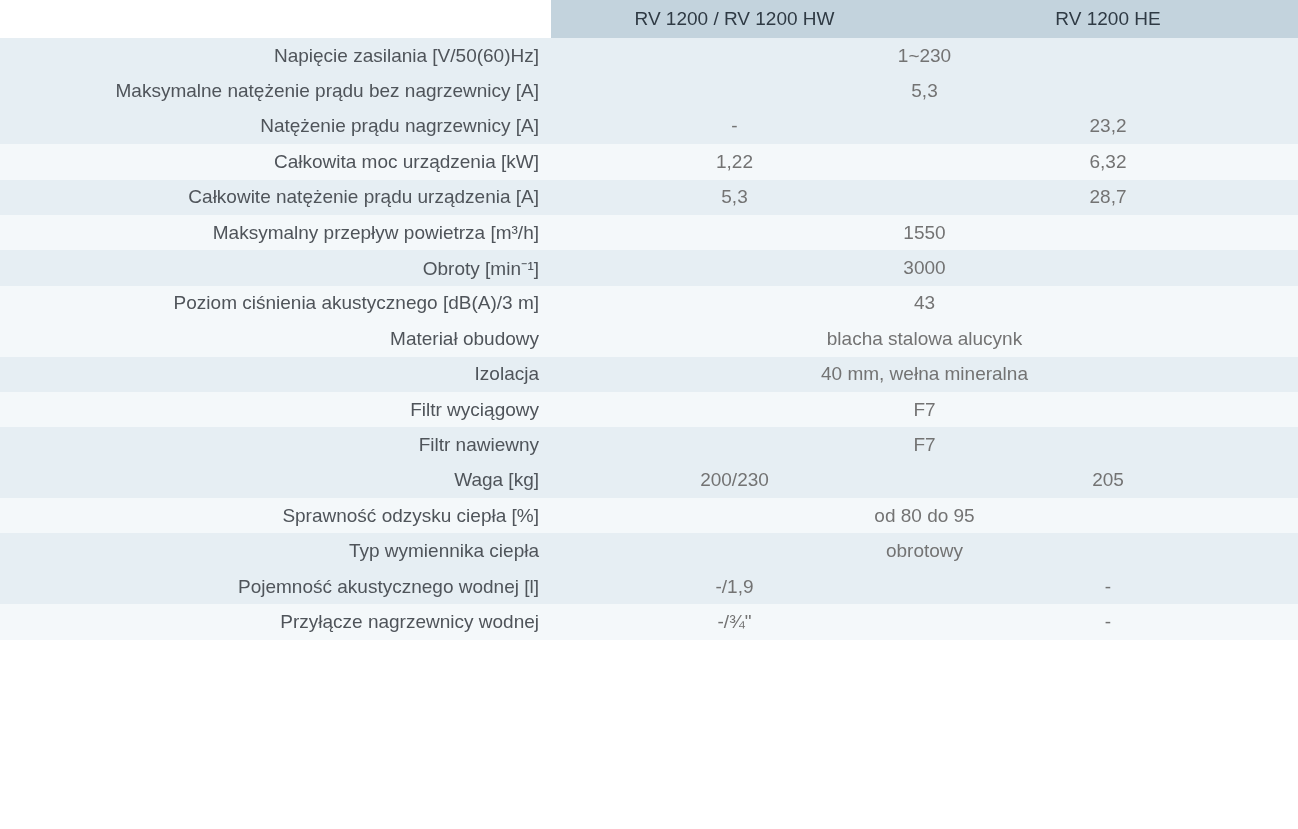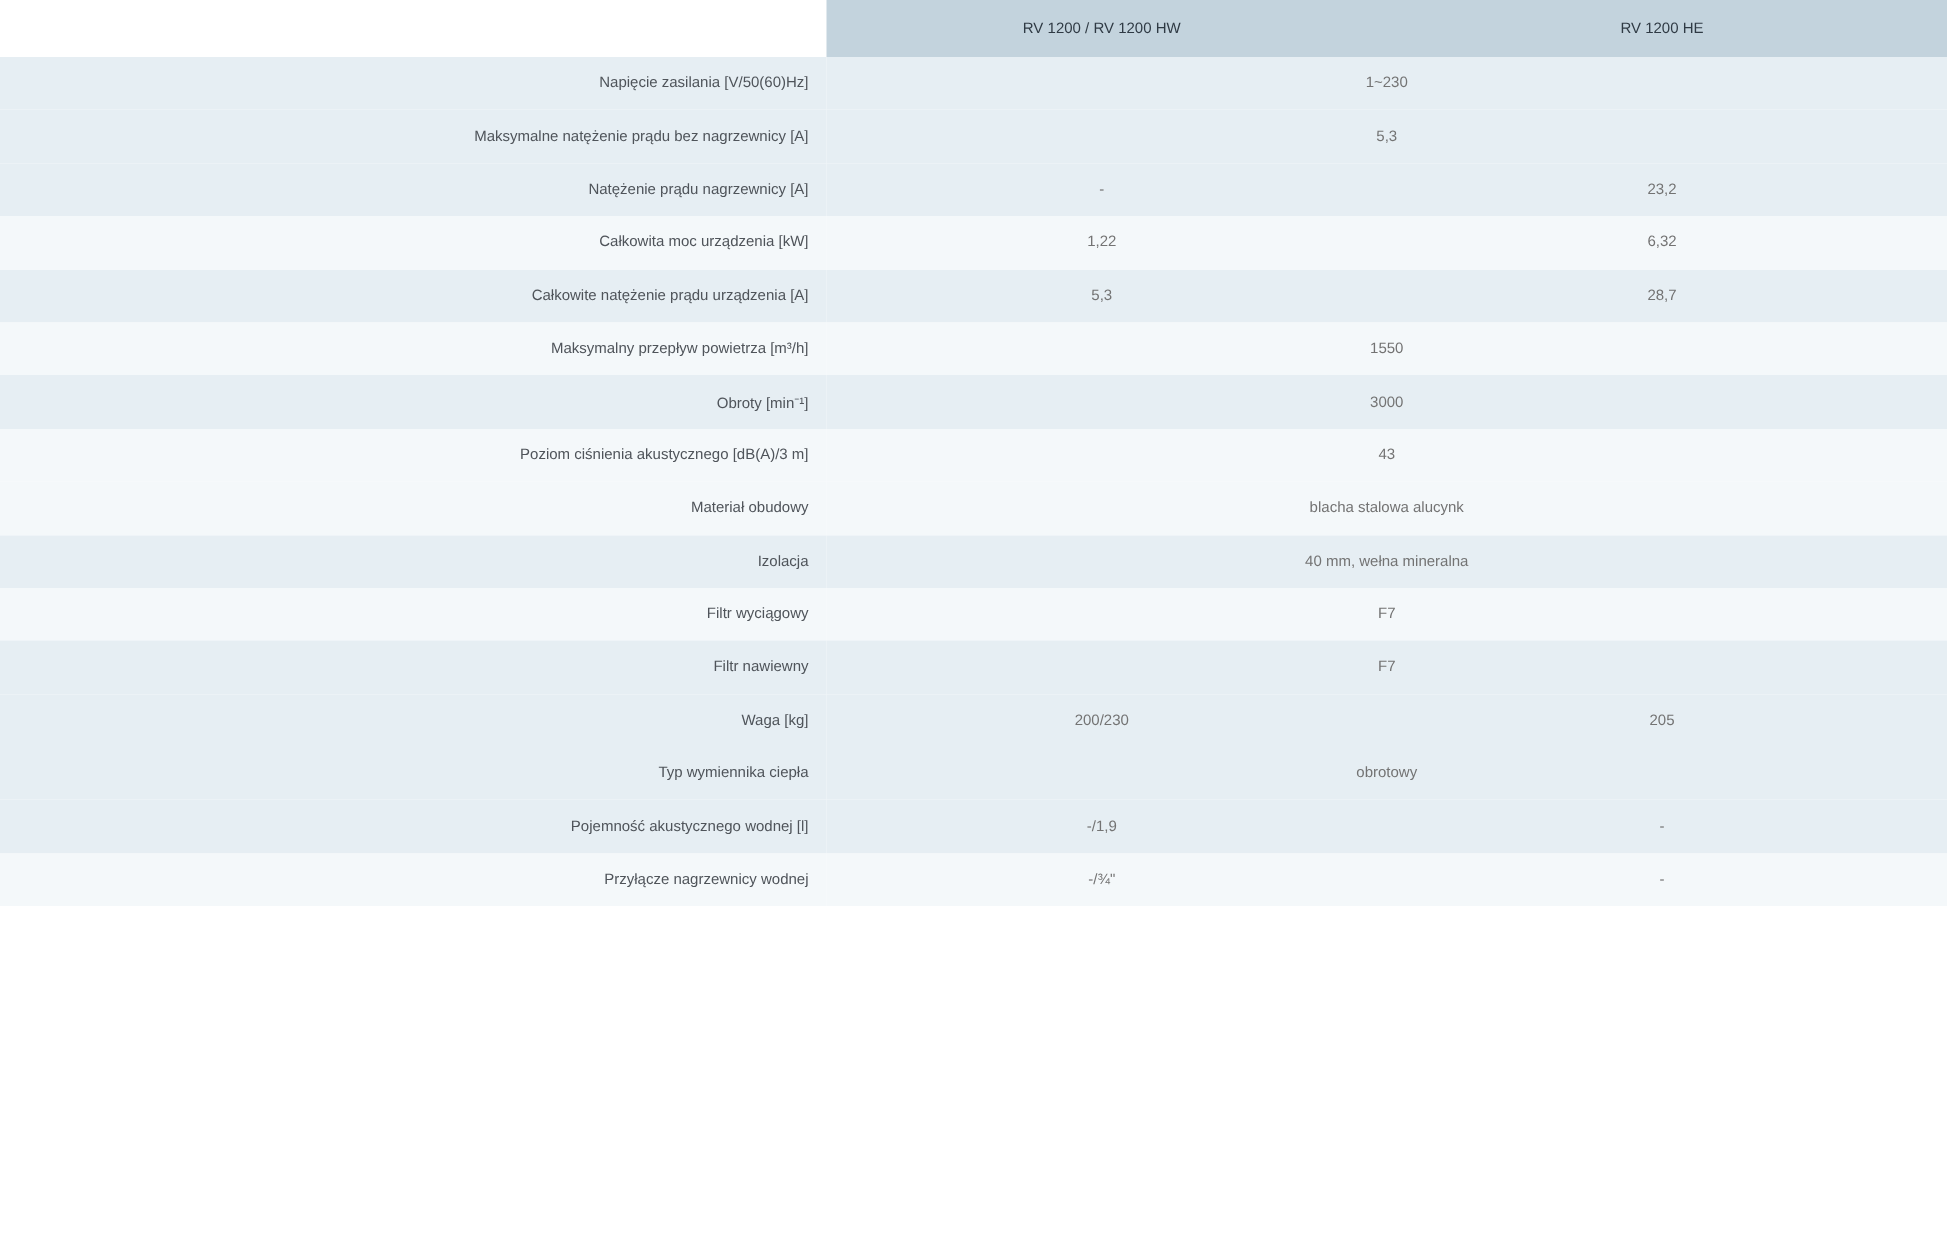--- a/index.html
+++ b/index.html
@@ -20,21 +20,21 @@
     table-layout: fixed;
   }
   table.spec col.c-label { width: 551px; }
   table.spec col.c-a { width: 367px; }
   table.spec col.c-b { width: 380px; }
 
   table.spec tr { height: 35.4px; }
 
   table.spec td, table.spec th {
     padding: 0 12px;
-    font-size: 10px;
+    font-size: 19px;
     font-weight: normal;
     vertical-align: middle;
     border: none;
   }
   .label-cell {
     text-align: right;
     padding-right: 14px;
     color: #4f545a;
   }
   .val {
@@ -124,20 +124,24 @@
       </tr>
       <tr class="row-odd">
         <td class="label-cell">Filtr nawiewny</td>
         <td class="val span2" colspan="2">F7</td>
       </tr>
       <tr class="row-odd">
         <td class="label-cell">Waga [kg]</td>
         <td class="val">200/230</td>
         <td class="val">205</td>
       </tr>
+      <tr class="row-even">
+        <td class="label-cell">Sprawność odzysku ciepła [%]</td>
+        <td class="val span2" colspan="2">od 80 do 95</td>
+      </tr>
       <tr class="row-odd">
         <td class="label-cell">Typ wymiennika ciepła</td>
         <td class="val span2" colspan="2">obrotowy</td>
       </tr>
       <tr class="row-odd">
         <td class="label-cell">Pojemność akustycznego wodnej [l]</td>
         <td class="val">-/1,9</td>
         <td class="val">-</td>
       </tr>
       <tr class="row-even">

